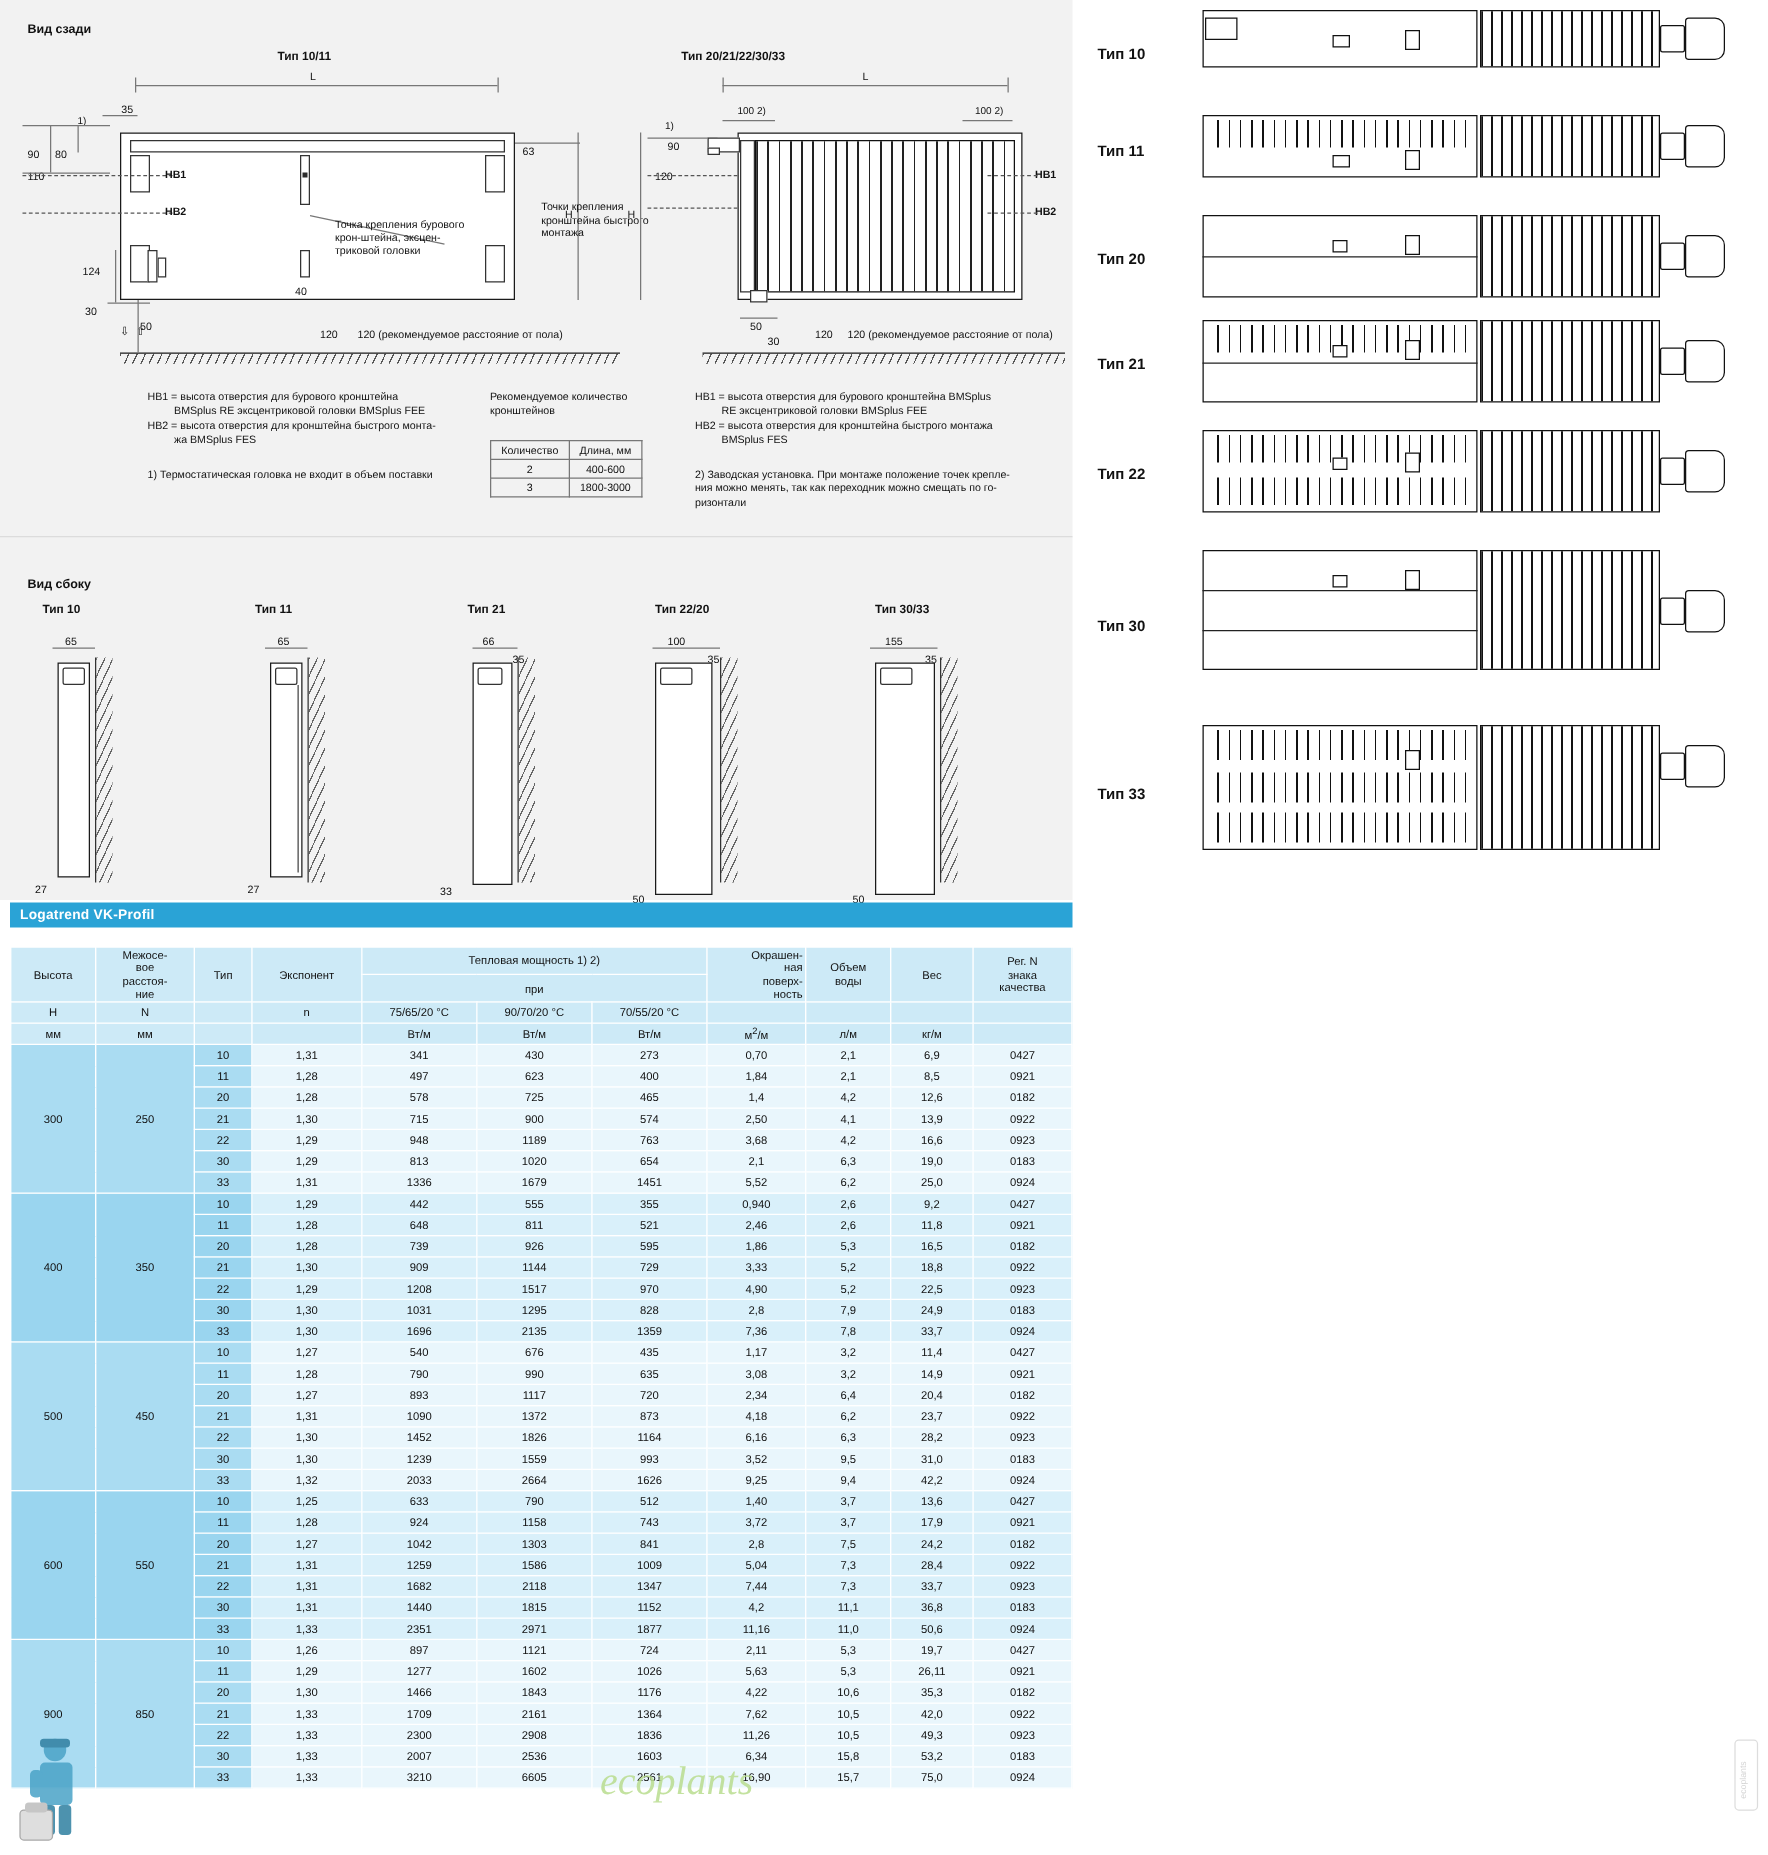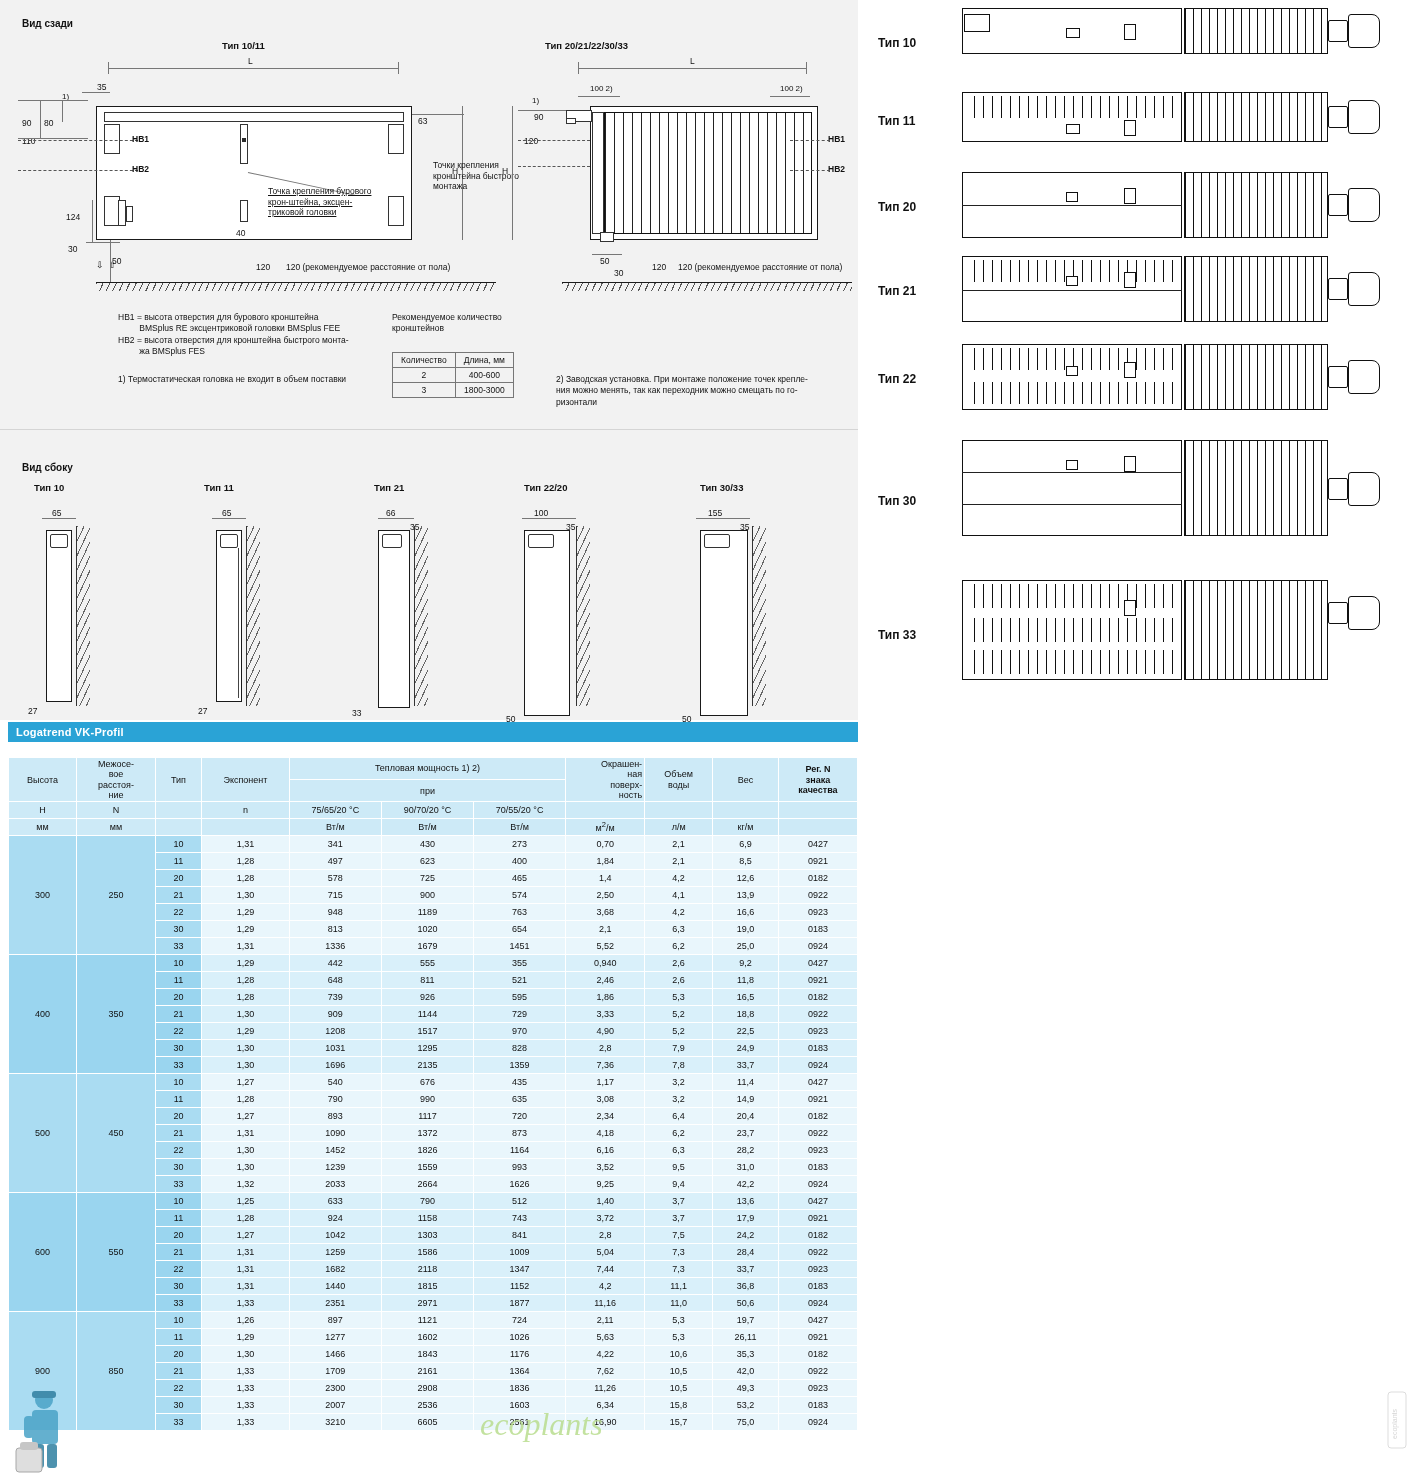--- a/index.html
+++ b/index.html
@@ -171,21 +171,21 @@
 
     <div class="box-thin" style="left:118px; top:200px; width:8px; height:26px;"></div>
     <div class="box-thin" style="left:126px; top:206px; width:7px; height:16px;"></div>
 
     <div class="ground" style="left:96px; top:282px; width:400px;"></div>
     <div class="thin-v" style="left:110px; top:240px; height:42px;"></div>
     <div class="lbl" style="left:256px; top:262px;">120</div>
     <div class="lbl" style="left:286px; top:262px;">120 (рекомендуемое расстояние от пола)</div>
 
     <div class="thin-h" style="left:248px; top:172px; width:110px; transform:rotate(12deg); transform-origin:left center;"></div>
-    <div class="lbl" style="left:268px; top:186px; width:120px; white-space:normal; line-height:1.25;text-decoration:underline;">Точка крепления бурового крон-штейна, эксцен-триковой головки</div>
+    <div class="lbl" style="left:268px; top:174px; width:120px; white-space:normal; line-height:1.25;">Точка крепления бурового крон-штейна, эксцен-триковой головки</div>
     <div class="lbl" style="left:412px; top:160px; width:100px; white-space:normal; line-height:1.25;margin-left:21px;">Точки крепления кронштейна быстрого монтажа</div>
 
     <div class="lbl" style="left:118px; top:312px; white-space:pre; line-height:1.35;">HB1 = высота отверстия для бурового кронштейна
          BMSplus RE эксцентриковой головки BMSplus FEE
 HB2 = высота отверстия для кронштейна быстрого монта-
          жа BMSplus FES</div>
     <div class="lbl" style="left:118px; top:374px;">1) Термостатическая головка не входит в объем поставки</div>
 
     <div class="lbl" style="left:392px; top:312px; white-space:pre; line-height:1.35;">Рекомендуемое количество
 кронштейнов</div>
@@ -238,20 +238,24 @@
 
     <div class="box-thin" style="left:600px; top:232px; width:14px; height:10px;"></div>
     <div class="lbl" style="left:600px; top:256px;">50</div>
     <div class="lbl" style="left:614px; top:268px;">30</div>
     <div class="thin-h" style="left:592px; top:254px; width:30px;"></div>
 
     <div class="ground" style="left:562px; top:282px; width:290px;"></div>
     <div class="lbl" style="left:652px; top:262px;">120</div>
     <div class="lbl" style="left:678px; top:262px;">120 (рекомендуемое расстояние от пола)</div>
 
+    <div class="lbl" style="left:556px; top:312px; white-space:pre; line-height:1.35;">HB1 = высота отверстия для бурового кронштейна BMSplus
+         RE эксцентриковой головки BMSplus FEE
+HB2 = высота отверстия для кронштейна быстрого монтажа
+         BMSplus FES</div>
     <div class="lbl" style="left:556px; top:374px; white-space:pre; line-height:1.35;">2) Заводская установка. При монтаже положение точек крепле-
 ния можно менять, так как переходник можно смещать по го-
 ризонтали</div>
   </div>
 
   <div class="sideview-panel">
     <div class="tech-title" style="left:22px; top:32px;">Вид сбоку</div>
 
     <div class="lbl" style="left:34px; top:52px; font-weight:bold; font-size:9.5px;">Тип 10</div>
     <div class="thin-h" style="left:42px; top:88px; width:34px;"></div>
@@ -383,21 +387,21 @@
         <th rowspan="2" style="width:42px;">Тип</th>
         <th rowspan="2" style="width:80px;">Экспонент</th>
         <th colspan="3">Тепловая мощность 1) 2)</th>
         <th rowspan="2" style="width:72px; white-space:pre-line;text-align:right;">Окрашен-
 ная
 поверх-
 ность</th>
         <th rowspan="2" style="width:62px; white-space:pre-line;">Объем
 воды</th>
         <th rowspan="2" style="width:60px;">Вес</th>
-        <th rowspan="2" style="width:72px; white-space:pre-line;font-weight:bold;">Рег. N
+        <th rowspan="2" style="width:72px; white-space:pre-line;">Рег. N
 знака
 качества</th>
       </tr>
       <tr>
         <th colspan="3">при</th>
       </tr>
       <tr>
         <th>H</th>
         <th>N</th>
         <th></th>

